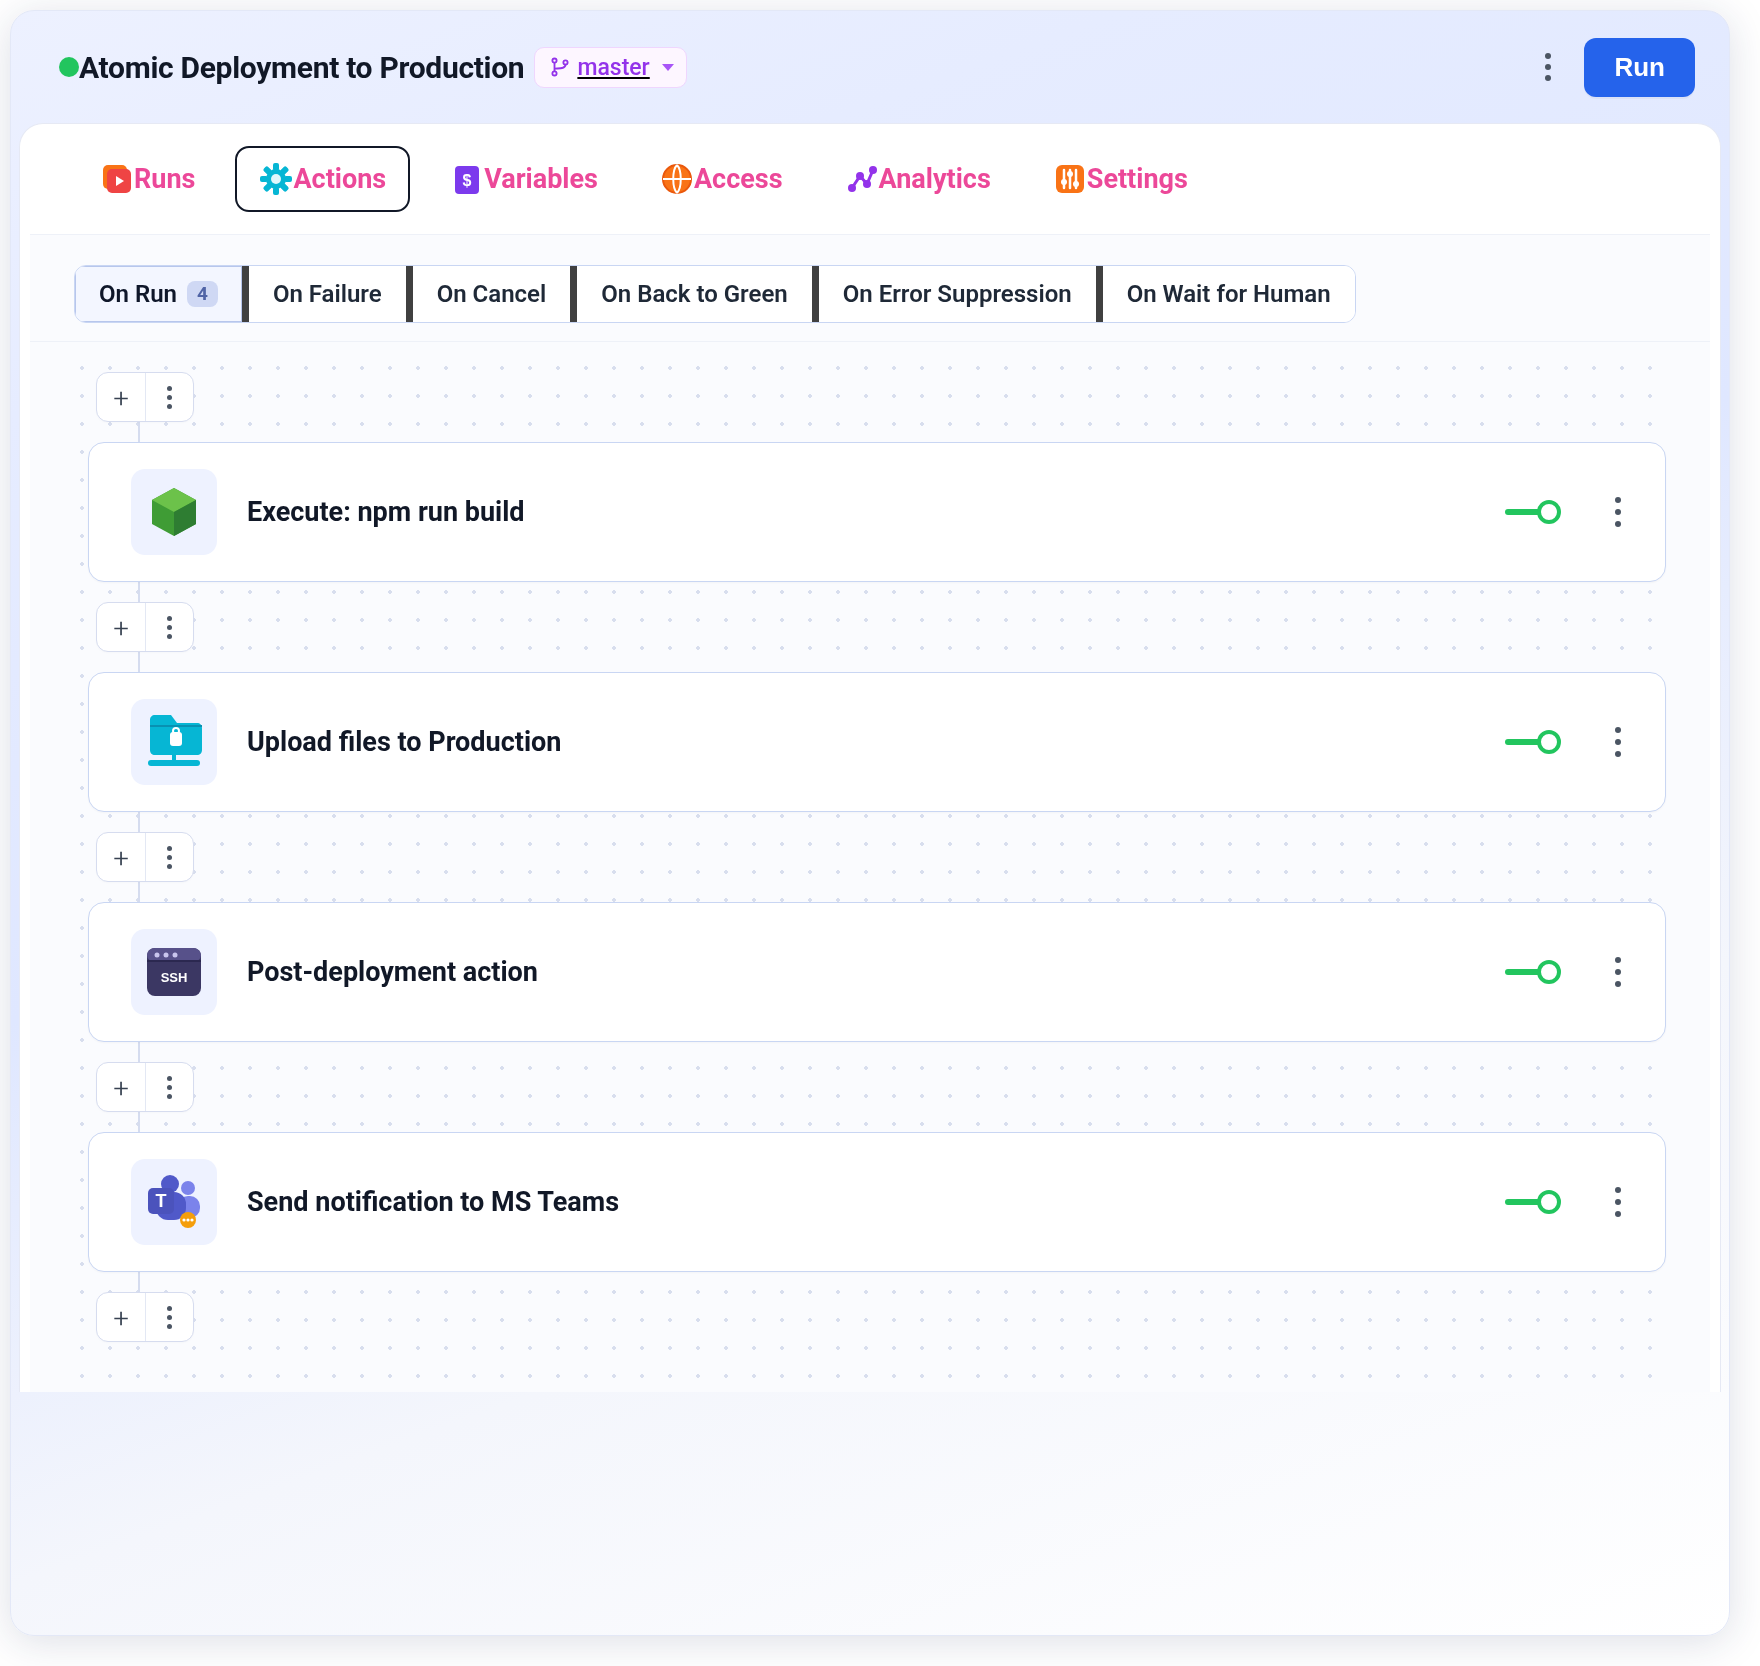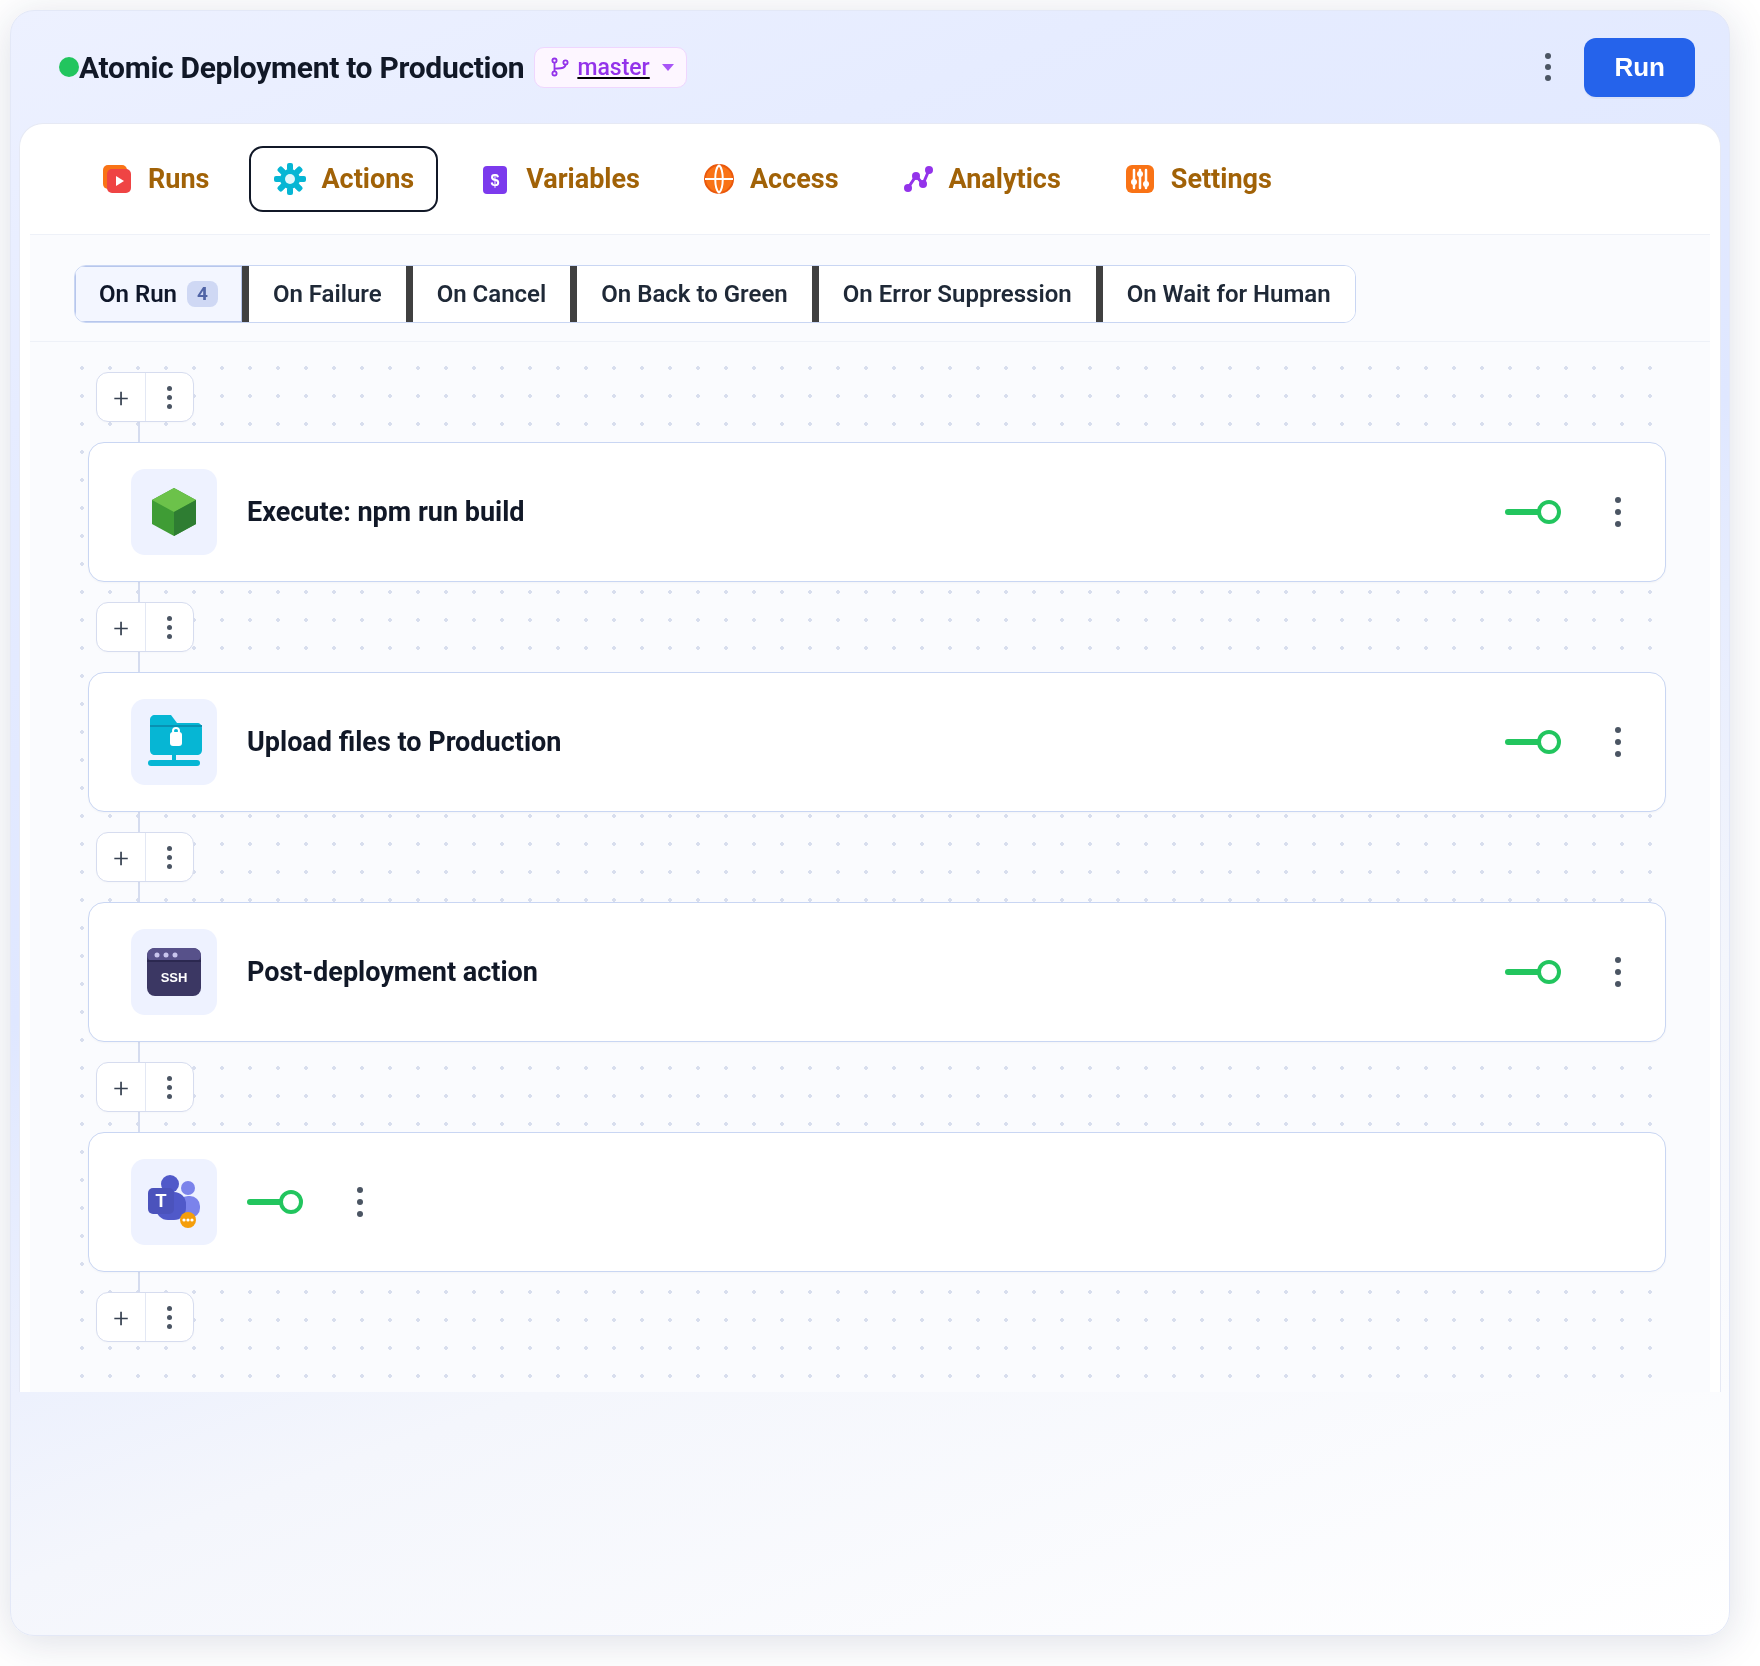--- a/index.html
+++ b/index.html
@@ -98,24 +98,23 @@
   .tabs {
     display:flex;
     align-items:center;
     gap: 18px;
     padding: 22px 48px 22px 48px;
     border-bottom: 1px solid #eef1f8;
   }
   .tab {
     display:inline-flex;
     align-items:center;
-    gap:14px;
     font-size:27px;
     font-weight:700;
-    color:#a16207;
+    color:#ec4899;
     padding:14px 22px;
     border-radius:14px;
     cursor:pointer;
     white-space:nowrap;
   }
   .tab.active {
     border:2px solid #111827;
   }
   .tab .tab-icon { width:34px;height:34px;display:flex;align-items:center;justify-content:center; }
   .tab .tab-icon svg{display:block;}
@@ -563,20 +562,21 @@
               <circle cx="26" cy="10" r="9" fill="#5059c9"></circle>
               <rect x="12" y="18" width="30" height="28" rx="12" fill="#5059c9"></rect>
               <rect x="4" y="14" width="26" height="26" rx="5" fill="#4b53bc"></rect>
               <text x="17" y="33" text-anchor="middle" fill="#fff" font-size="18" font-weight="700" font-family="Arial">T</text>
               <circle cx="44" cy="46" r="8" fill="#f59e0b"></circle>
               <circle cx="40" cy="46" r="1.6" fill="#fff"></circle>
                 <circle cx="44" cy="46" r="1.6" fill="#fff"></circle>
                 <circle cx="48" cy="46" r="1.6" fill="#fff"></circle>
             </svg>
           </div>
+          <div class="action-title">Send notification to MS Teams</div>
           <div class="toggle">
               <div class="bar"></div>
               <div class="knob"></div>
             </div>
           <div class="card-kebab">
               <span></span>
               <span></span>
               <span></span>
             </div>
         </div>

